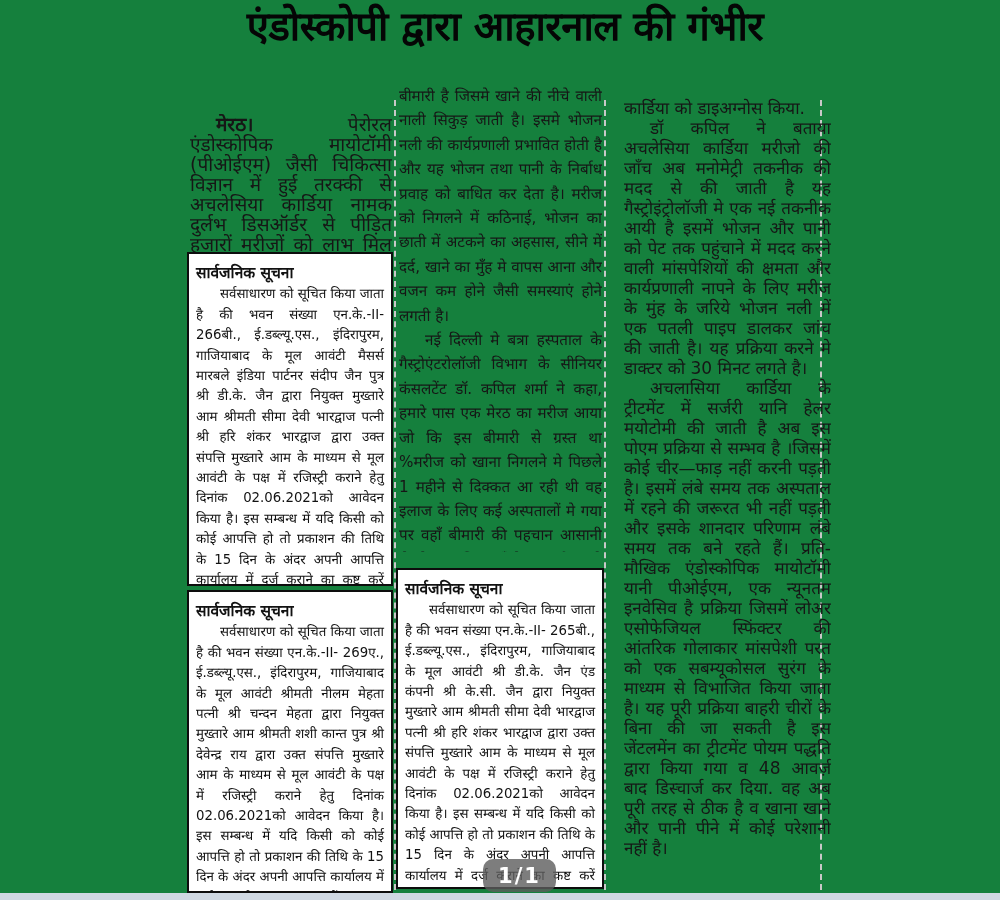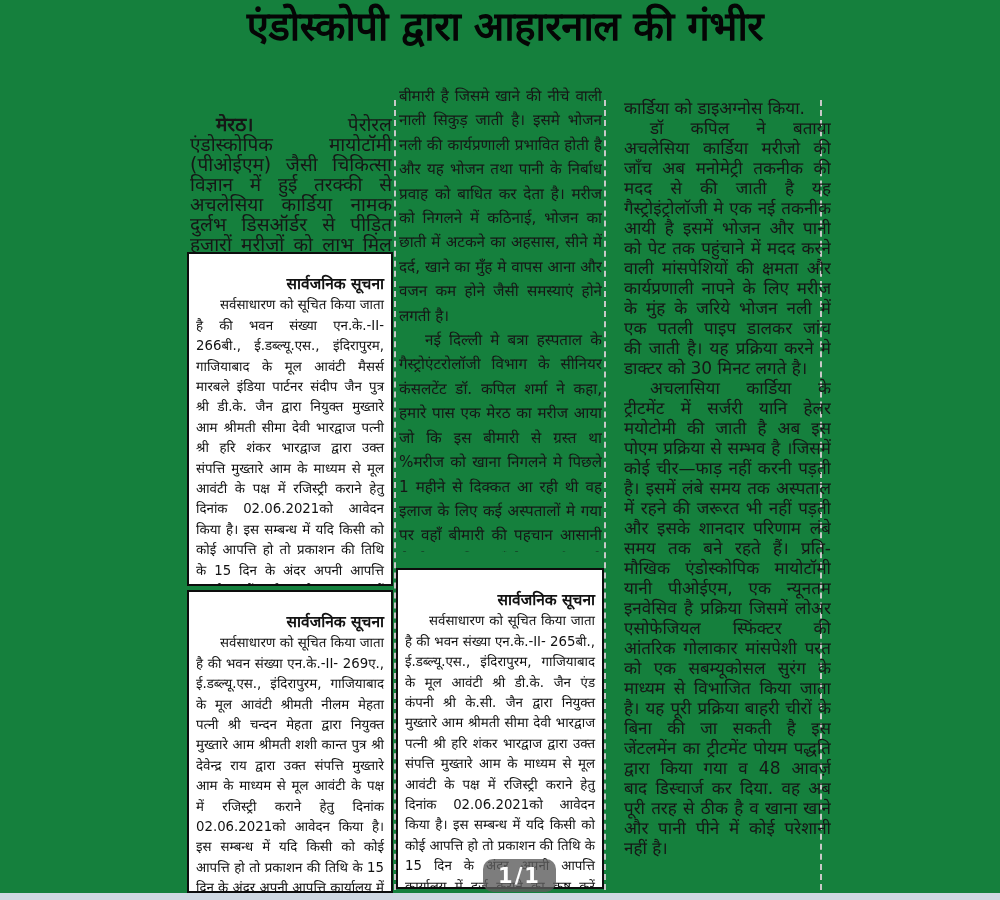--- a/index.html
+++ b/index.html
@@ -20,21 +20,21 @@
   #col1 { left:190px; top:98px;  width:202px; font-size:19px; line-height:20px;  height:152px; overflow:hidden;margin-top:16px; }
   #col2 { left:399px; top:84px;  width:203px; font-size:15.2px; line-height:24.4px; height:468px; overflow:hidden; }
   #col3 { left:608px; top:98px;  width:207px; font-size:17px; line-height:20px;  height:796px; overflow:hidden;margin-left:16px; }
   .dateline { font-weight:700; }
 
   .notice {
     position:absolute; box-sizing:border-box; background:#ffffff;
     border:2.5px solid #0d0d0d; padding:5px 7px 6px 7px;
     font-size:13.3px; line-height:20.4px; text-align:justify; overflow:hidden;
   }
-  .notice .ntitle { margin:15px 0 1px 0; text-align:right; font-weight:700; font-size:15.5px; text-indent:0; }
+  .notice .ntitle { margin:4px 0 1px 0; text-align:left; font-weight:700; font-size:15.5px; text-indent:0; }
   .notice .nbody  { margin:0; text-indent:24px; }
   #notice1 { left:187px; top:252px; width:206px; height:334px; }
   #notice2 { left:187px; top:590px; width:206px; height:303px; }
   #notice3 { left:396px; top:568px; width:208px; height:321px; }
 
   .vsep { position:absolute; top:100px; height:790px; width:0; border-left:2px dashed #c8c8c8; }
   #vsep1 { left:394px; } #vsep2 { left:604px; } #vsep3 { left:820px; }
 
   .page-badge {
     position:absolute; left:483px; top:835px; width:73px; height:33px;

